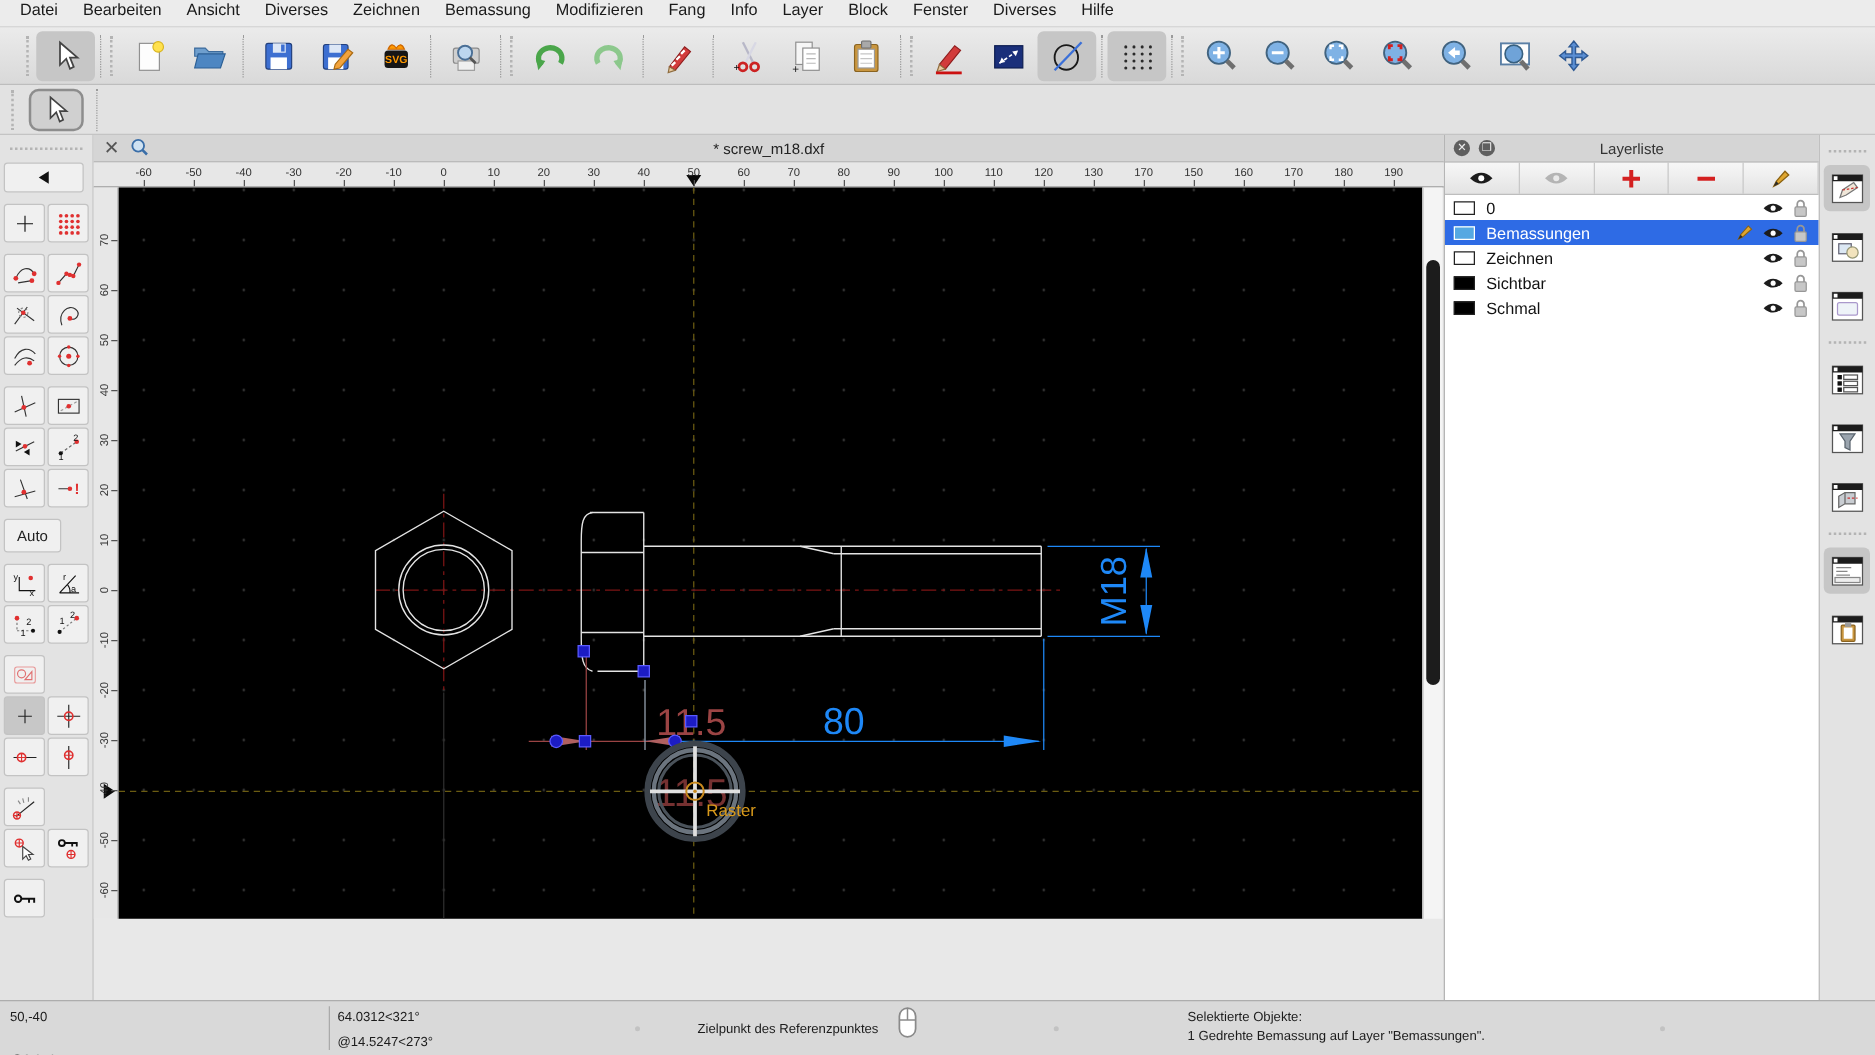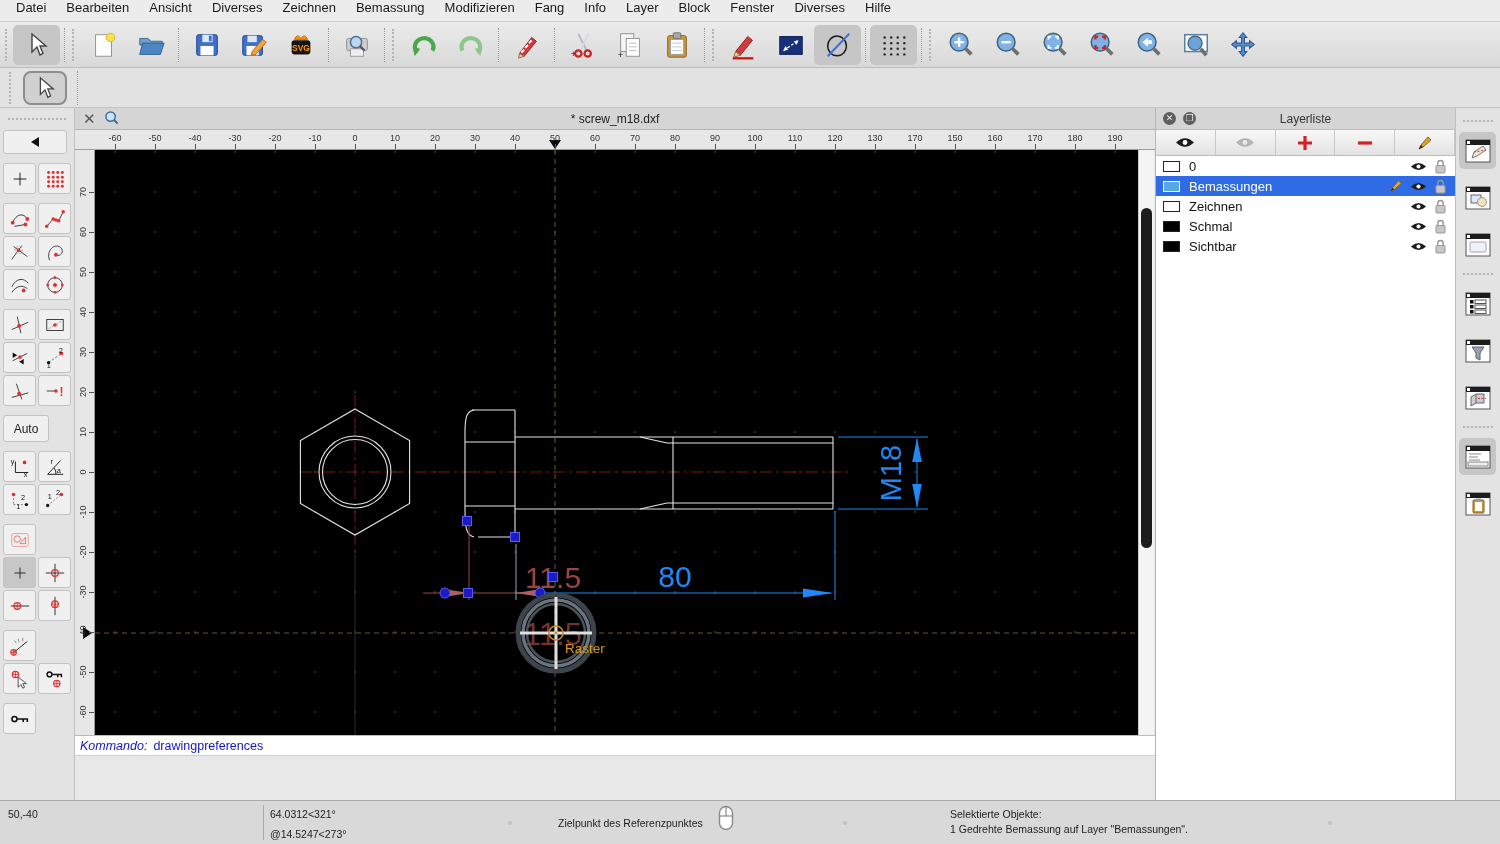--- a/index.html
+++ b/index.html
@@ -4,21 +4,21 @@
 <style>
   * { margin:0; padding:0; box-sizing:border-box; }
   html,body { width:1500px; height:844px; overflow:hidden; font-family:"Liberation Sans",sans-serif; background:#e3e3e3; }
   .app { width:1500px; height:844px; display:flex; flex-direction:column; }
 
   
   .menubar { height:22px; background:#ececec; border-bottom:1px solid #cfcfcf; display:flex; align-items:flex-start; padding-left:6px; font-size:13px; color:#1a1a1a; flex:none; }
   .menu-item { padding:0 10px; }
 
   
-  .toolbar { height:46px; background:linear-gradient(#ebebeb,#d9d9d9); border-bottom:1px solid #bdbdbd; display:flex; align-items:center; padding:0 2px; flex:none; }
+  .toolbar { height:46px; background:linear-gradient(#ebebeb,#d9d9d9); border-bottom:1px solid #bdbdbd; display:flex; align-items:center; padding:0 18px; flex:none; }
   .tbtn { width:47px; height:40px; display:flex; align-items:center; justify-content:center; border-radius:5px; }
   .tbtn.pressed { background:#c6c6c6; }
   .tsep { width:1px; height:34px; border-left:1px dotted #9a9a9a; margin:0 4px; }
   .tgrip { width:5px; height:32px; border-left:2px dotted #b4b4b4; margin:0 3px; }
 
   
   .toolbar2 { height:40px; background:#e2e2e2; border-bottom:1px solid #c4c4c4; display:flex; align-items:center; padding-left:6px; flex:none; }
   .ptr-btn { width:44px; height:34px; border:2px solid #8d8d8d; border-radius:8px; background:#d0d0d0; display:flex; align-items:center; justify-content:center; margin-left:6px; }
 
   
@@ -771,24 +771,20 @@
             <text x="470" y="503" font-size="13.5" fill="#d99a1b" font-family="'Liberation Sans',sans-serif">Raster</text>
           </svg>
         </div>
 
         <div class="vscroll">
           <div class="vthumb"></div>
         </div>
       </div>
 
 
-      <div class="cmd-history">
-        <span class="cmd-k">Kommando:</span>
-        <span class="cmd-v">drawingpreferences</span>
-      </div>
 
     </div>
 
     <div class="right-panel">
       <div class="panel-header">
         <div class="ph-btn">✕</div>
         <div class="ph-btn">❐</div>
         <span class="panel-title">Layerliste</span>
       </div>
       <div class="panel-toolbar">
@@ -871,50 +867,50 @@
             </span>
             <span class="licon">
               <svg width="13" height="15" viewBox="0 0 13 15">
                 <rect x="2" y="6.5" width="9" height="7.5" rx="1" fill="#c7c7c7" stroke="#979797"></rect>
                 <path d="M3.8 6.5 V4.2 a2.7 2.7 0 0 1 5.4 0 V6.5" fill="none" stroke="#979797" stroke-width="1.4"></path>
               </svg>
             </span>
           </div>
           <div class="layer-row">
             <span class="swatch" style="background: rgb(0, 0, 0);"></span>
+            <span class="layer-name">Sichtbar</span>
+            <span class="licon">
+              <svg width="17" height="11" viewBox="0 0 20 13">
+                <path d="M1 6.5 Q10 -2 19 6.5 Q10 15 1 6.5 Z" fill="#1c1c1c"></path>
+                <circle cx="10" cy="6.5" r="2.4" fill="#fff"></circle>
+              </svg>
+            </span>
+            <span class="licon">
+              <svg width="13" height="15" viewBox="0 0 13 15">
+                <rect x="2" y="6.5" width="9" height="7.5" rx="1" fill="#c7c7c7" stroke="#979797"></rect>
+                <path d="M3.8 6.5 V4.2 a2.7 2.7 0 0 1 5.4 0 V6.5" fill="none" stroke="#979797" stroke-width="1.4"></path>
+              </svg>
+            </span>
+          </div>
+          <div class="layer-row">
+            <span class="swatch" style="background: rgb(0, 0, 0);"></span>
             <span class="layer-name">Schmal</span>
             <span class="licon">
               <svg width="17" height="11" viewBox="0 0 20 13">
                 <path d="M1 6.5 Q10 -2 19 6.5 Q10 15 1 6.5 Z" fill="#1c1c1c"></path>
                 <circle cx="10" cy="6.5" r="2.4" fill="#fff"></circle>
               </svg>
             </span>
             <span class="licon">
               <svg width="13" height="15" viewBox="0 0 13 15">
                 <rect x="2" y="6.5" width="9" height="7.5" rx="1" fill="#c7c7c7" stroke="#979797"></rect>
                 <path d="M3.8 6.5 V4.2 a2.7 2.7 0 0 1 5.4 0 V6.5" fill="none" stroke="#979797" stroke-width="1.4"></path>
               </svg>
             </span>
           </div>
-          <div class="layer-row">
-            <span class="swatch" style="background: rgb(0, 0, 0);"></span>
-            <span class="layer-name">Sichtbar</span>
-            <span class="licon">
-              <svg width="17" height="11" viewBox="0 0 20 13">
-                <path d="M1 6.5 Q10 -2 19 6.5 Q10 15 1 6.5 Z" fill="#1c1c1c"></path>
-                <circle cx="10" cy="6.5" r="2.4" fill="#fff"></circle>
-              </svg>
-            </span>
-            <span class="licon">
-              <svg width="13" height="15" viewBox="0 0 13 15">
-                <rect x="2" y="6.5" width="9" height="7.5" rx="1" fill="#c7c7c7" stroke="#979797"></rect>
-                <path d="M3.8 6.5 V4.2 a2.7 2.7 0 0 1 5.4 0 V6.5" fill="none" stroke="#979797" stroke-width="1.4"></path>
-              </svg>
-            </span>
-          </div>
         </div>
     </div>
 
     <div class="right-dock">
       <div class="rd-grip"></div>
       <div class="rd-btn pressed">
         <svg width="28" height="26" viewBox="0 0 28 26">
             <rect x="2" y="2" width="24" height="22" fill="#fff" stroke="#555"></rect>
             <rect x="2" y="2" width="24" height="5" fill="#1c1c1c"></rect>
             <rect x="3" y="3" width="3" height="3" fill="#fff"></rect>

